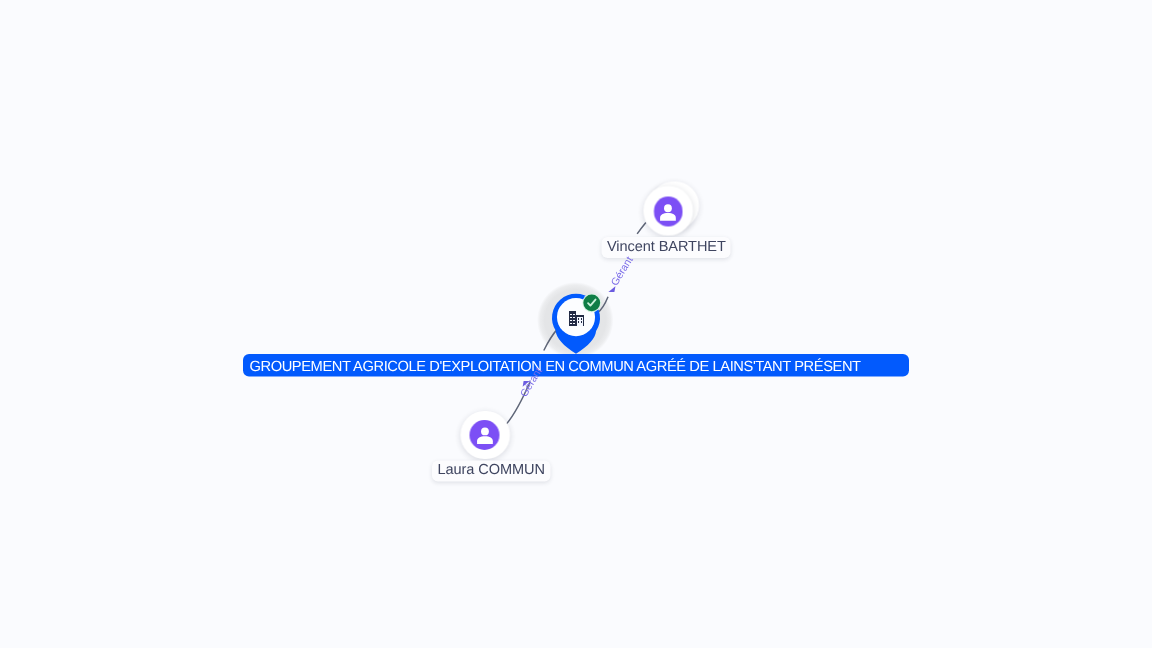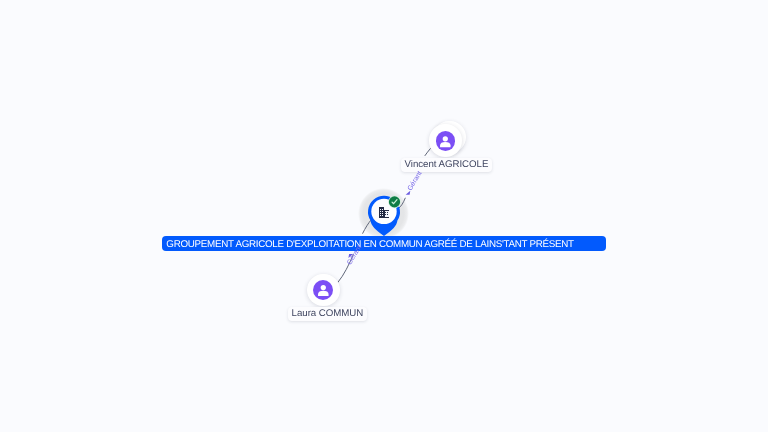--- a/index.html
+++ b/index.html
@@ -84,21 +84,21 @@
   <div class="person-stack" style="left:433.0px;top:120.6px;width:32.6px;height:32.6px;"></div>
   <div class="person" style="left:429.2px;top:124.4px;width:32.6px;height:32.6px;">
     <div class="av" style="left:6.5px;top:7.1px;width:19.6px;height:19.6px;"></div>
   </div>
   <svg class="layer">
     <g transform="translate(445.3,141.2)" fill="#ffffff">
       <circle cx="0" cy="-2.4" r="2.62"></circle>
       <path d="M-5.25,6.0 V4.1 C-5.25,2.0 -3.2,0.8 0,0.8 C3.2,0.8 5.25,2.0 5.25,4.1 V6.0 Z"></path>
     </g>
   </svg>
-  <div class="person-label" style="left:400.7px;top:157.6px;">Vincent AGRICOLE</div>
+  <div class="person-label" style="left:400.7px;top:157.6px;">Vincent BARTHET</div>
 
   <div class="person" style="left:307.1px;top:273.7px;width:32.7px;height:32.7px;">
     <div class="av" style="left:6.2px;top:6.2px;width:20.2px;height:20.2px;"></div>
   </div>
   <svg class="layer">
     <g transform="translate(323.3,290)" fill="#ffffff">
       <circle cx="0" cy="-2.4" r="2.62"></circle>
       <path d="M-5.25,6.0 V4.1 C-5.25,2.0 -3.2,0.8 0,0.8 C3.2,0.8 5.25,2.0 5.25,4.1 V6.0 Z"></path>
     </g>
   </svg>

